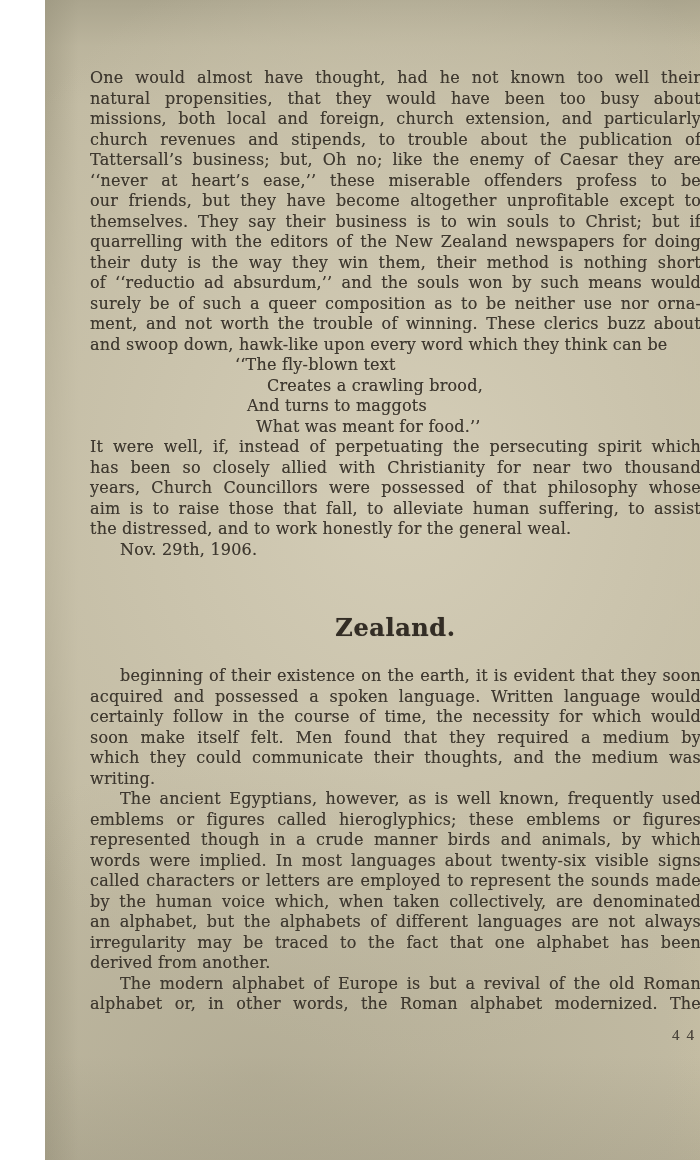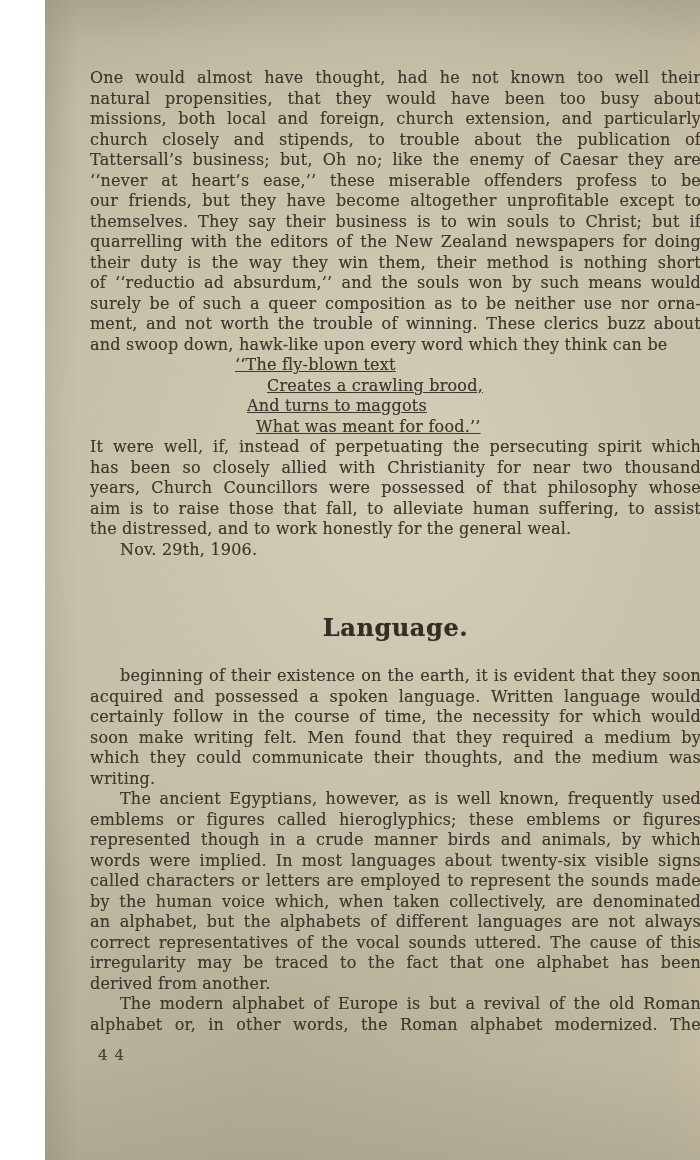--- a/index.html
+++ b/index.html
@@ -37,21 +37,20 @@
   }
   .para.end-left .line:last-child {
     text-align-last: left;
   }
   .para.indent .line:first-child {
     padding-left: 30px;
   }
   .poem .line {
     text-align: left;
     text-align-last: left;
-    text-decoration: underline;
   }
   .poem .line:nth-child(1) { margin-left: 145px; }
   .poem .line:nth-child(2) { margin-left: 177px; }
   .poem .line:nth-child(3) { margin-left: 157px; }
   .poem .line:nth-child(4) { margin-left: 166px; }
   .date-line {
     padding-left: 30px;
     text-align: left;
   }
   .heading {
@@ -60,37 +59,38 @@
     line-height: 28px;
     font-weight: bold;
     text-align: center;
     letter-spacing: 0.6px;
     color: #332d25;
     text-shadow: 0 0 0.7px rgba(45,39,31,0.7);
   }
   .page-number {
     margin-top: 10px;
     padding-left: 8px;      
-    text-align: left;
+    text-align: right;
     font-size: 15px;
     letter-spacing: 7px;
     color: #49433a;
+    font-family: Liberation Serif, serif;
   }
 </style>
 </head>
 <body>
 
 <div class="page">
   <div class="text-block">
 
     <div class="para end-left">
         <div class="line">One would almost have thought, had he not known too well their</div>
         <div class="line">natural propensities, that they would have been too busy about</div>
         <div class="line">missions, both local and foreign, church extension, and particularly</div>
-        <div class="line">church closely and stipends, to trouble about the publication of</div>
+        <div class="line">church revenues and stipends, to trouble about the publication of</div>
         <div class="line">Tattersall’s business; but, Oh no; like the enemy of Caesar they are</div>
         <div class="line">‘‘never at heart’s ease,’’ these miserable offenders profess to be</div>
         <div class="line">our friends, but they have become altogether unprofitable except to</div>
         <div class="line">themselves. They say their business is to win souls to Christ; but if</div>
         <div class="line">quarrelling with the editors of the New Zealand newspapers for doing</div>
         <div class="line">their duty is the way they win them, their method is nothing short</div>
         <div class="line">of ‘‘reductio ad absurdum,’’ and the souls won by such means would</div>
         <div class="line">surely be of such a queer composition as to be neither use nor orna-</div>
         <div class="line">ment, and not worth the trouble of winning. These clerics buzz about</div>
         <div class="line">and swoop down, hawk-like upon every word which they think can be</div>
@@ -106,40 +106,39 @@
     <div class="para end-left">
         <div class="line">It were well, if, instead of perpetuating the persecuting spirit which</div>
         <div class="line">has been so closely allied with Christianity for near two thousand</div>
         <div class="line">years, Church Councillors were possessed of that philosophy whose</div>
         <div class="line">aim is to raise those that fall, to alleviate human suffering, to assist</div>
         <div class="line">the distressed, and to work honestly for the general weal.</div>
       </div>
 
     <div class="date-line">Nov. 29th, 1906.</div>
 
-    <h2 class="heading">Language.</h2>
+    <h2 class="heading">Zealand.</h2>
 
     <div class="para indent end-left">
         <div class="line">beginning of their existence on the earth, it is evident that they soon</div>
         <div class="line">acquired and possessed a spoken language. Written language would</div>
         <div class="line">certainly follow in the course of time, the necessity for which would</div>
-        <div class="line">soon make writing felt. Men found that they required a medium by</div>
+        <div class="line">soon make itself felt. Men found that they required a medium by</div>
         <div class="line">which they could communicate their thoughts, and the medium was</div>
         <div class="line">writing.</div>
       </div>
 
     <div class="para indent end-left">
         <div class="line">The ancient Egyptians, however, as is well known, frequently used</div>
         <div class="line">emblems or figures called hieroglyphics; these emblems or figures</div>
         <div class="line">represented though in a crude manner birds and animals, by which</div>
         <div class="line">words were implied. In most languages about twenty-six visible signs</div>
         <div class="line">called characters or letters are employed to represent the sounds made</div>
         <div class="line">by the human voice which, when taken collectively, are denominated</div>
         <div class="line">an alphabet, but the alphabets of different languages are not always</div>
-        <div class="line">correct representatives of the vocal sounds uttered. The cause of this</div>
         <div class="line">irregularity may be traced to the fact that one alphabet has been</div>
         <div class="line">derived from another.</div>
       </div>
 
     <div class="para indent">
         <div class="line">The modern alphabet of Europe is but a revival of the old Roman</div>
         <div class="line">alphabet or, in other words, the Roman alphabet modernized. The</div>
       </div>
 
     <div class="page-number">44</div>

